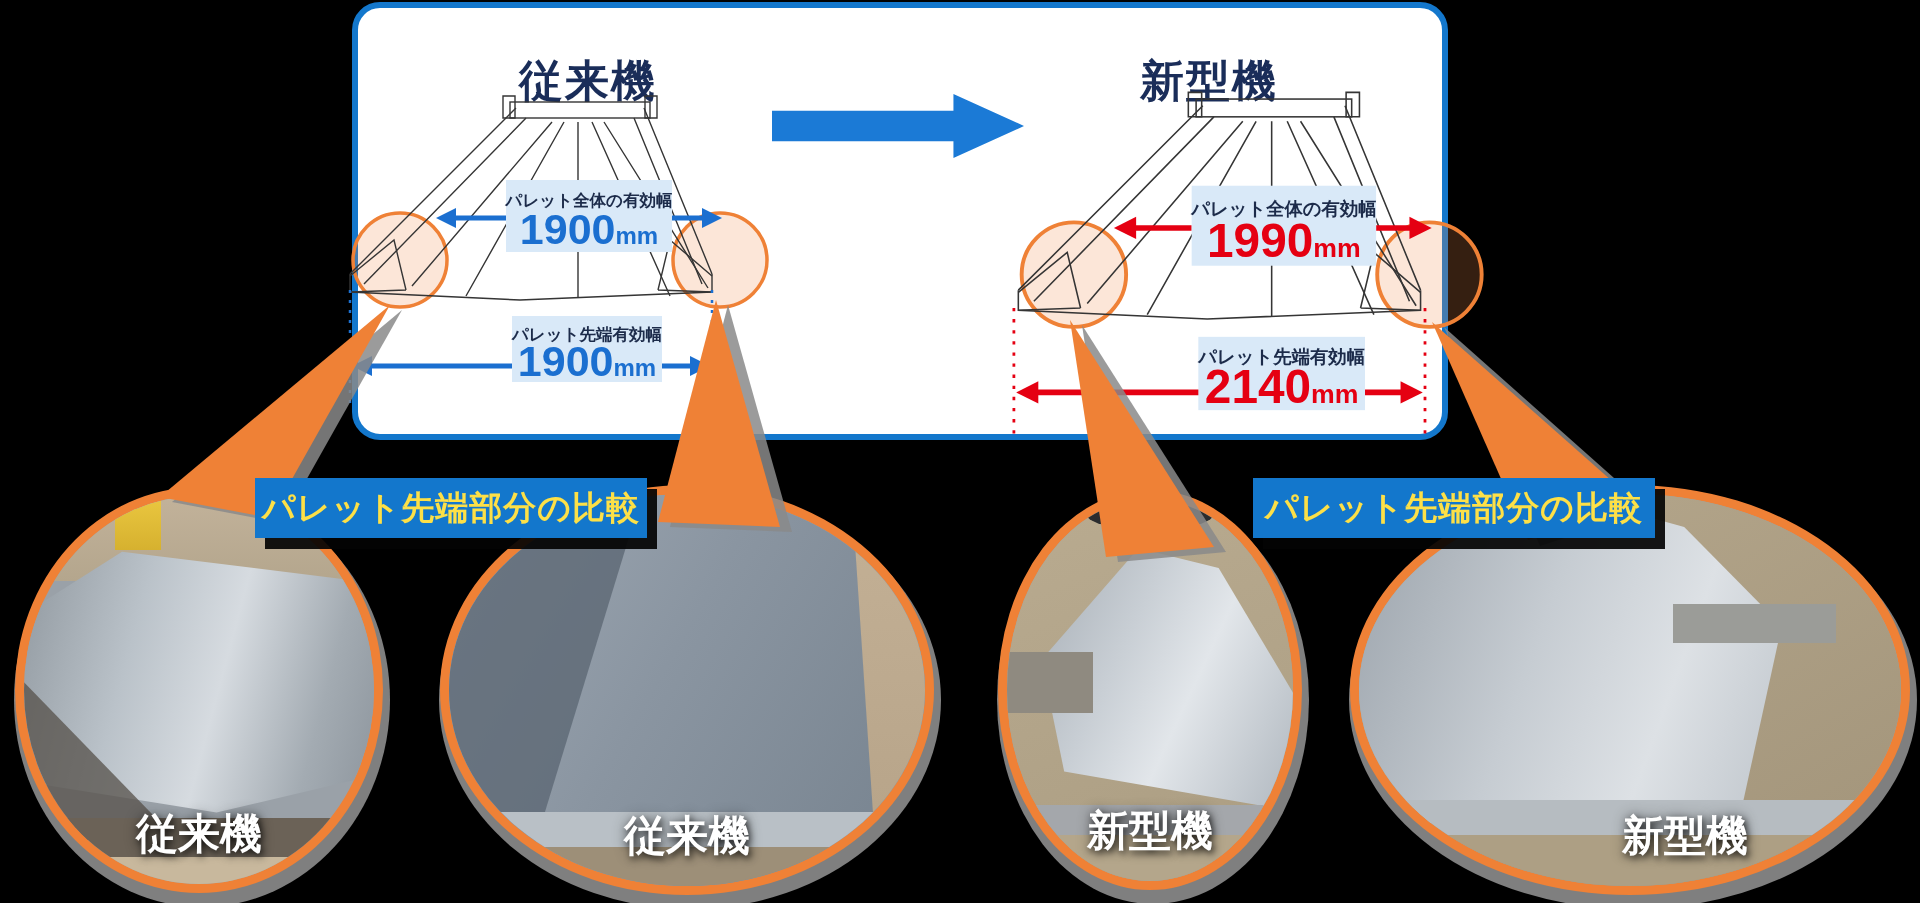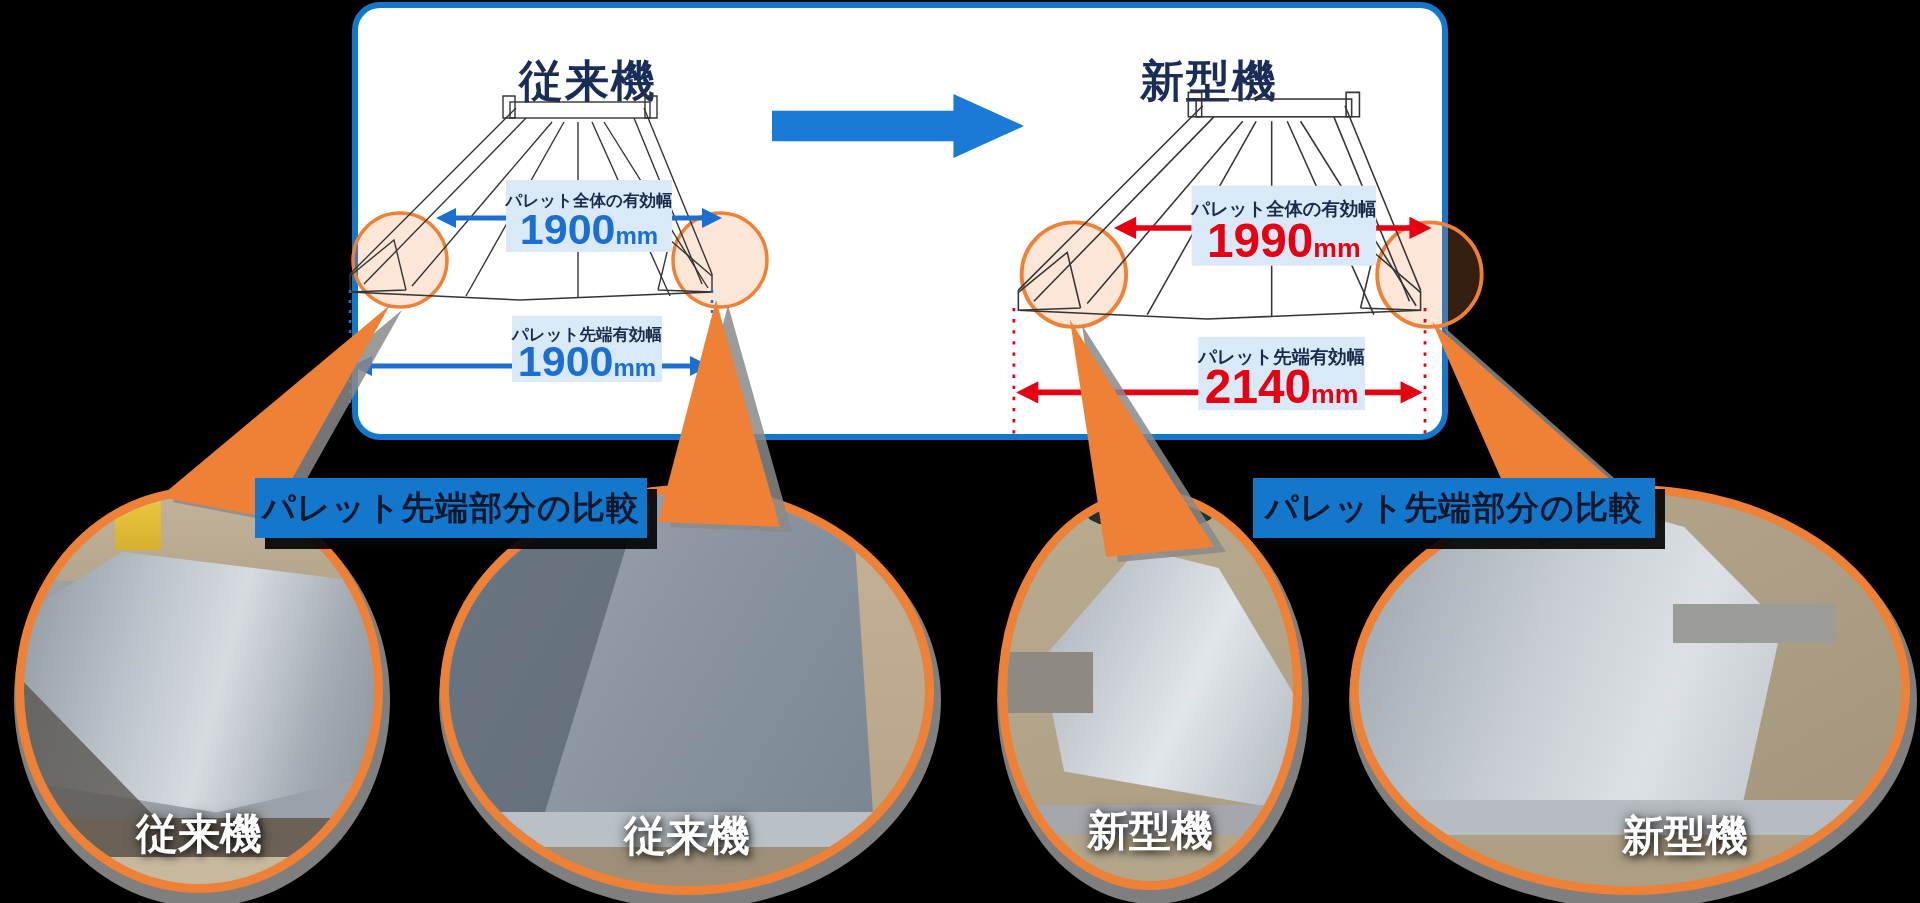--- a/index.html
+++ b/index.html
@@ -38,21 +38,21 @@
          box-shadow:3px 10px 0 4px #7f7f7f;overflow:hidden;z-index:4;background:#9aa1a8;}
   .photo .inner{position:absolute;left:0;top:0;width:100%;height:100%;}
   .shape{position:absolute;}
   .dtex{background-image:
       repeating-linear-gradient(115deg,rgba(255,255,255,.30) 0 2px,transparent 2px 13px),
       repeating-linear-gradient(25deg,rgba(255,255,255,.20) 0 2px,transparent 2px 17px);}
   .photo-label{position:absolute;bottom:22px;left:50%;transform:translateX(-50%);z-index:3;
          font-size:42px;font-weight:800;color:#fff;white-space:nowrap;
          text-shadow:2px 3px 7px rgba(0,0,0,.75),0 0 14px rgba(0,0,0,.45);}
   
-  .cmp-label{position:absolute;top:478px;height:60px;background:#1377cc;color:#0f172a;z-index:6;
+  .cmp-label{position:absolute;top:478px;height:60px;background:#1377cc;color:#fde047;z-index:6;
          font-size:33px;font-weight:800;text-align:center;line-height:60px;letter-spacing:1px;
          box-shadow:10px 11px 0 rgba(3,3,3,.92);}
   #cmp-left{left:255px;width:392px;}
   #cmp-right{left:1253px;width:402px;}
 </style>
 </head>
 <body>
 
 <div id="stage">
 

